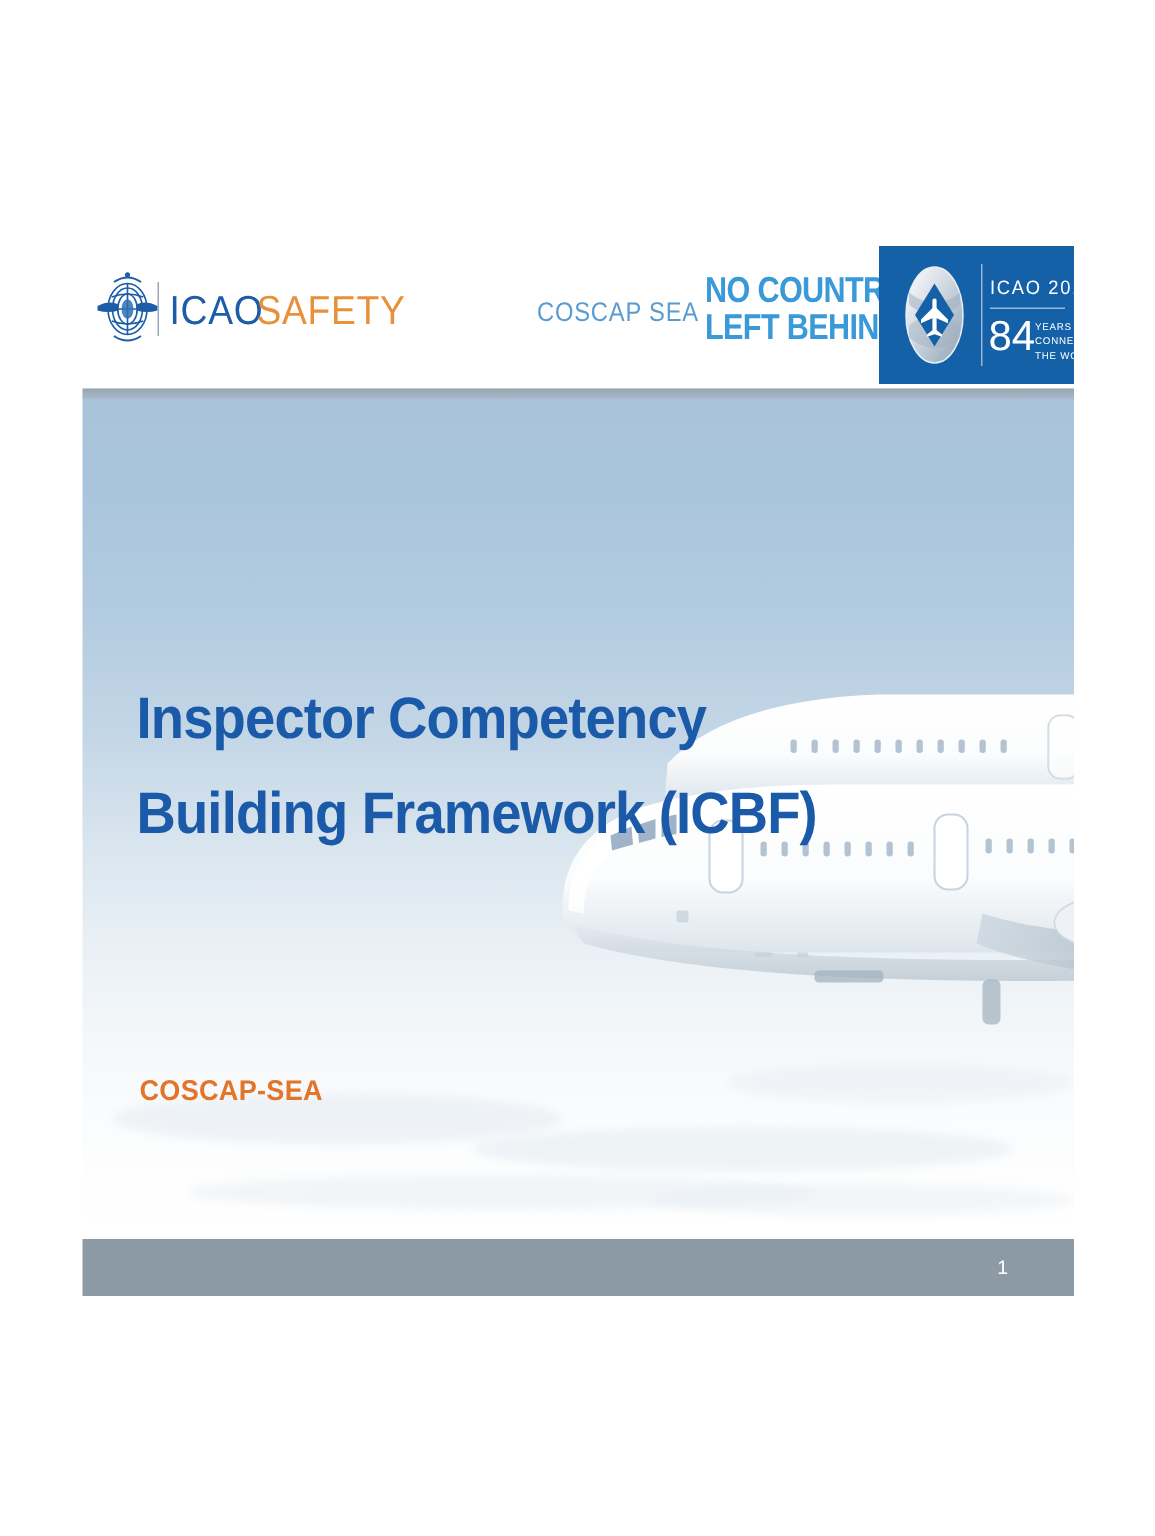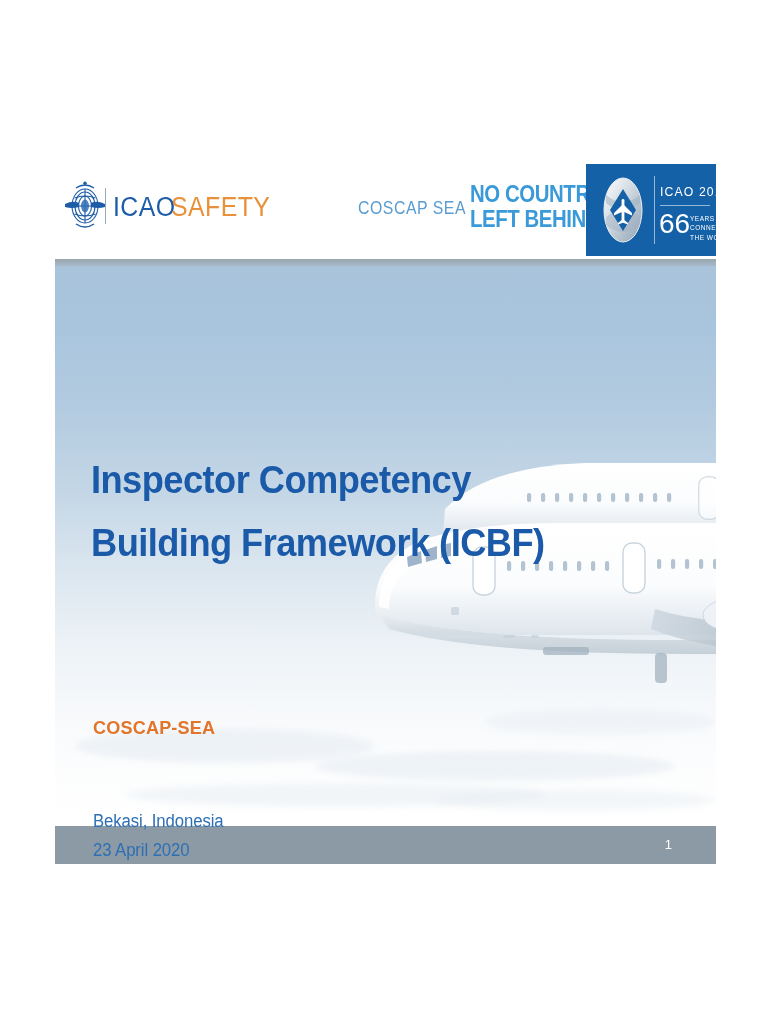--- a/index.html
+++ b/index.html
@@ -367,21 +367,21 @@
             <g fill="#ffffff">
               <rect x="21.6" y="24" width="2.8" height="22" rx="1.3"></rect>
               <path d="M23 29 L32 38 L32 40.5 L23 36.5 L14 40.5 L14 38 Z"></path>
               <path d="M23 44 L28 48 L28 49.5 L23 47.8 L18 49.5 L18 48 Z"></path>
             </g>
           </svg>
         </span>
         <div class="badge-divider"></div>
         <div class="badge-icao2019">ICAO 2019</div>
         <div class="badge-hrule"></div>
-        <div class="badge-75num">66</div>
+        <div class="badge-75num">84</div>
         <div class="badge-years">
           <div>YEARS OF</div>
           <div>CONNECTING</div>
           <div>THE WORLD</div>
         </div>
       </div>
     </div>
 
     <div class="slide-body">
 
@@ -482,24 +482,20 @@
       <div class="cloud-band" style="left:70px; top:524px; width:420px; height:24px; opacity:.45;"></div>
       <div class="cloud-band" style="left:380px; top:530px; width:280px; height:22px; opacity:.4;"></div>
 
       <div class="title-block">
         <div class="title-line">Inspector Competency</div>
         <div class="title-line">Building Framework (ICBF)</div>
       </div>
 
       <div class="org-line">COSCAP-SEA</div>
 
-      <div class="meta-block">
-        <div class="meta-line">Bekasi, Indonesia</div>
-        <div class="meta-line">23 April 2020</div>
-      </div>
     </div>
 
     <div class="footer-bar">
       <div class="page-number">1</div>
     </div>
 
   </div>
 </div>
 
 </body></html>

